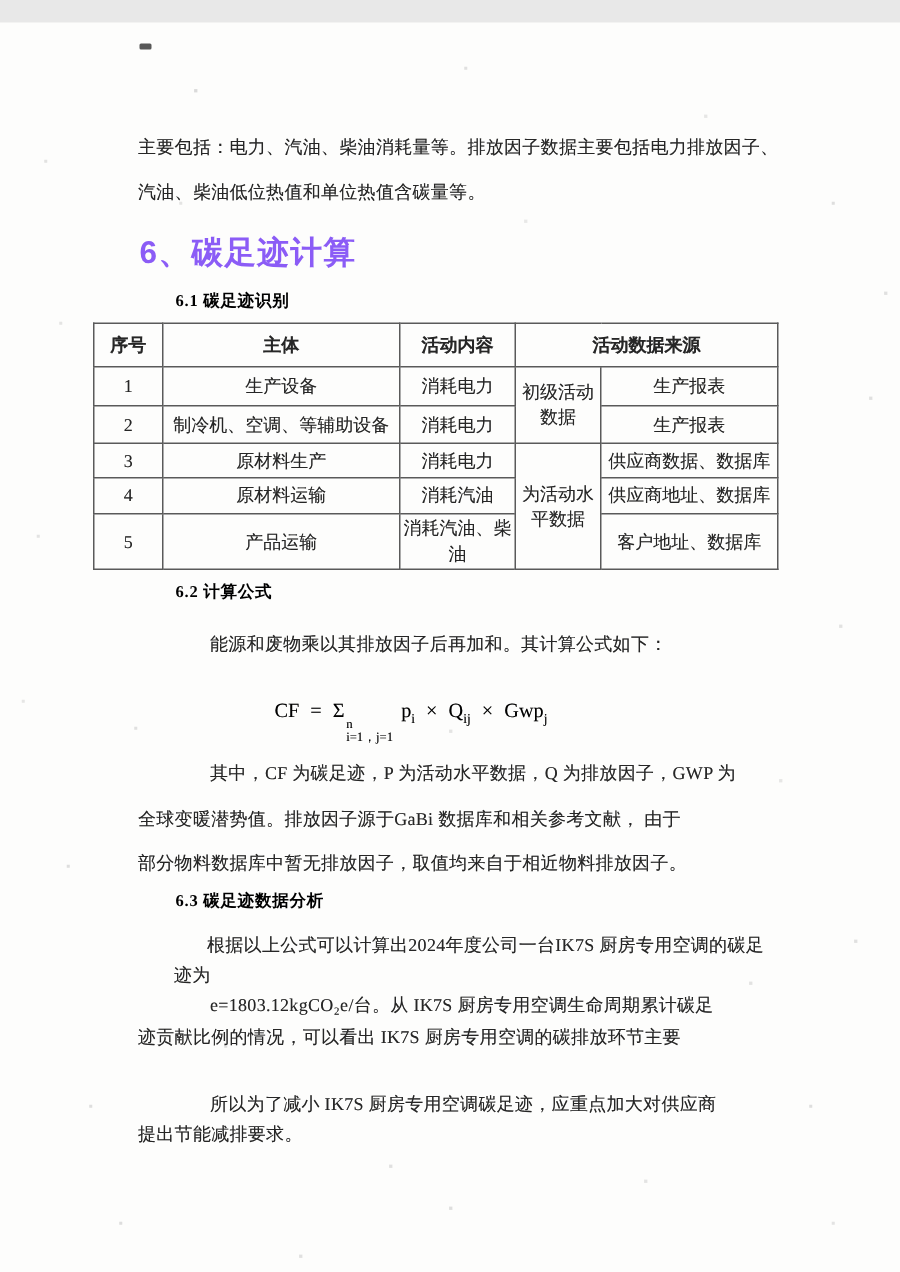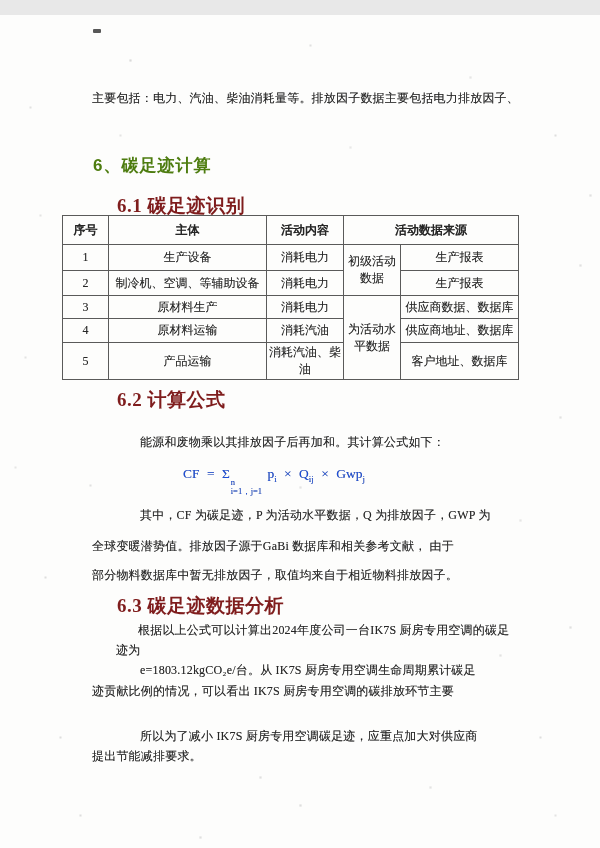--- a/index.html
+++ b/index.html
@@ -38,64 +38,65 @@
   .scan-mark{
     position:absolute;left:93px;top:14px;width:8px;height:4px;
     background:#3a3a3a;border-radius:1px;opacity:.85;
   }
   .line{
     position:absolute;white-space:nowrap;
     font-size:12px;letter-spacing:.2px;color:#262626;
     text-shadow:0 0 .4px rgba(40,40,40,.45);
   }
   .h1{
-    position:absolute;font-weight:bold;font-size:17px;color:#4d7c0f;
+    position:absolute;font-weight:bold;font-size:21px;color:#8b5cf6;
     letter-spacing:1px;white-space:nowrap;
     font-family:"Liberation Sans","DejaVu Sans",sans-serif;
   }
   .h2{
-    position:absolute;font-weight:bold;font-size:19px;color:#7f1d1d;
+    position:absolute;font-weight:bold;font-size:11px;color:#000000;
     letter-spacing:.5px;white-space:nowrap;font-family:Liberation Serif, serif;
   }
   table.ft{
     position:absolute;left:62px;top:200px;width:425px;
     border-collapse:collapse;table-layout:fixed;
     font-size:12px;color:#262626;
   }
   table.ft th,table.ft td{
     border:1px solid #5a5a5a;
     text-align:center;vertical-align:middle;
     padding:1px 2px;
     font-weight:normal;
     text-shadow:0 0 .4px rgba(40,40,40,.4);
     overflow:hidden;
   }
   table.ft th{font-weight:bold;height:26px;}
   table.ft{border:1.5px solid #4a4a4a;}
   td.wrapleft{text-align:left;padding-left:13px;}
   .formula{
     position:absolute;left:183px;top:451px;
-    font-size:13.5px;color:#1d4ed8;white-space:nowrap;
+    font-size:13.5px;color:#000000;white-space:nowrap;
     text-shadow:0 0 .4px rgba(40,40,40,.45);
   }
   .formula .stack{
     display:inline-flex;flex-direction:column;align-items:flex-start;
     font-size:8.5px;line-height:1.05;vertical-align:-7px;margin-left:1px;margin-right:2px;
   }
   .formula sub{font-size:9px;}
   .sp{display:inline-block;width:4px;}
 </style>
 </head>
 <body>
 
 <div class="page">
   <div class="speckles"></div>
   <div class="scan-mark"></div>
 
   <div class="line" style="left:92px;top:75px;">主要包括：电力、汽油、柴油消耗量等。排放因子数据主要包括电力排放因子、</div>
+  <div class="line" style="left:92px;top:105px;">汽油、柴油低位热值和单位热值含碳量等。</div>
 
   <div class="h1" style="left:93px;top:139px;">6、碳足迹计算</div>
 
   <div class="h2" style="left:117px;top:178px;">6.1 碳足迹识别</div>
 
   <table class="ft">
     <colgroup>
       <col style="width:46px">
         <col style="width:158px">
         <col style="width:77px">
@@ -138,21 +139,21 @@
     <tr style="height:35px;">
       <td>5</td>
       <td>产品运输</td>
       <td class="wrapleft" style="white-space:normal;">消耗汽油、柴油</td>
       <td>客户地址、数据库</td>
     </tr>
   </tbody>
     </table>
 
   <div class="h2" style="left:117px;top:372px;">6.2 计算公式</div>
-  <div class="line" style="left:92px;top:419px;padding-left:48px;">能源和废物乘以其排放因子后再加和。其计算公式如下：</div>
+  <div class="line" style="left:92px;top:406px;padding-left:48px;">能源和废物乘以其排放因子后再加和。其计算公式如下：</div>
 
   <div class="formula">
     <span>CF</span><span class="sp"></span>
     <span>=</span><span class="sp"></span>
     <span>Σ</span><span class="stack">
         <span>n</span>
         <span>i=1，j=1</span>
       </span>
     <span>p</span><sub>i</sub><span class="sp"></span>
     <span>×</span><span class="sp"></span>

